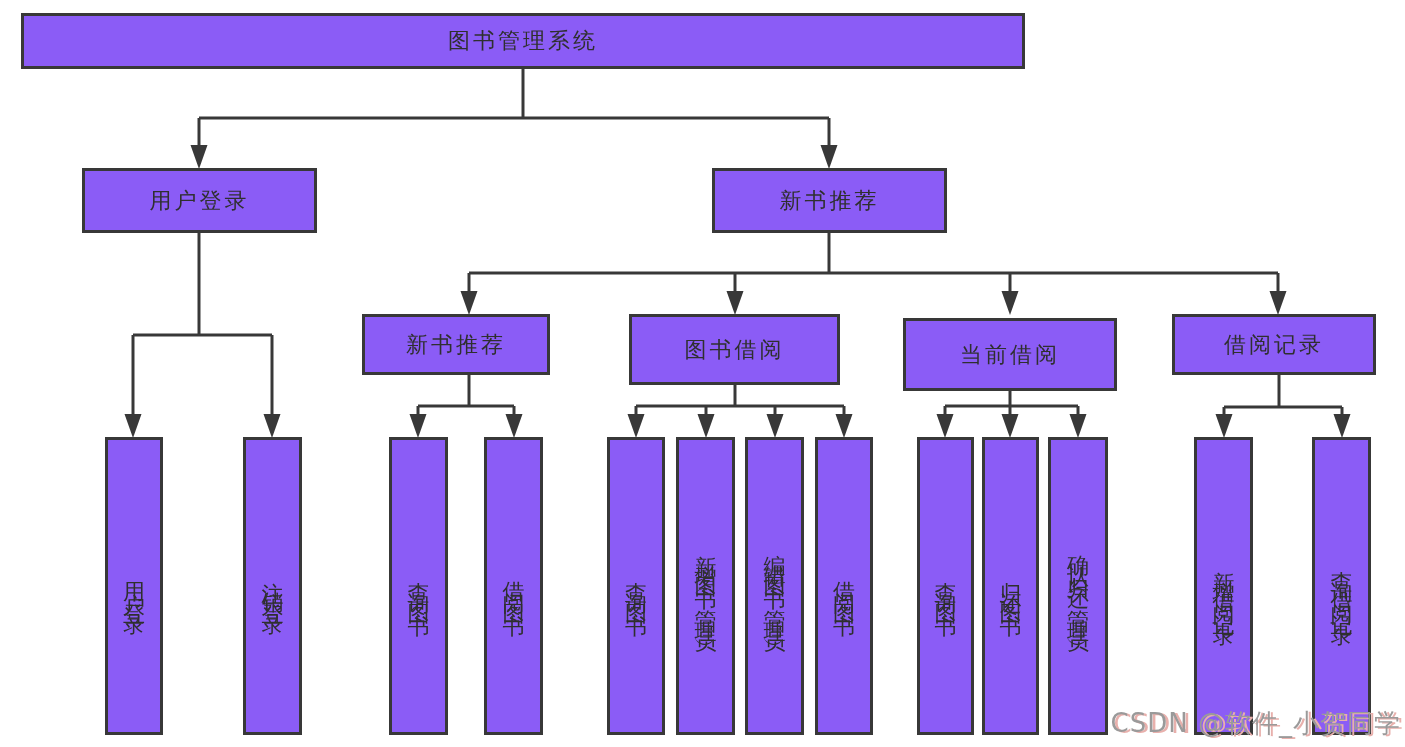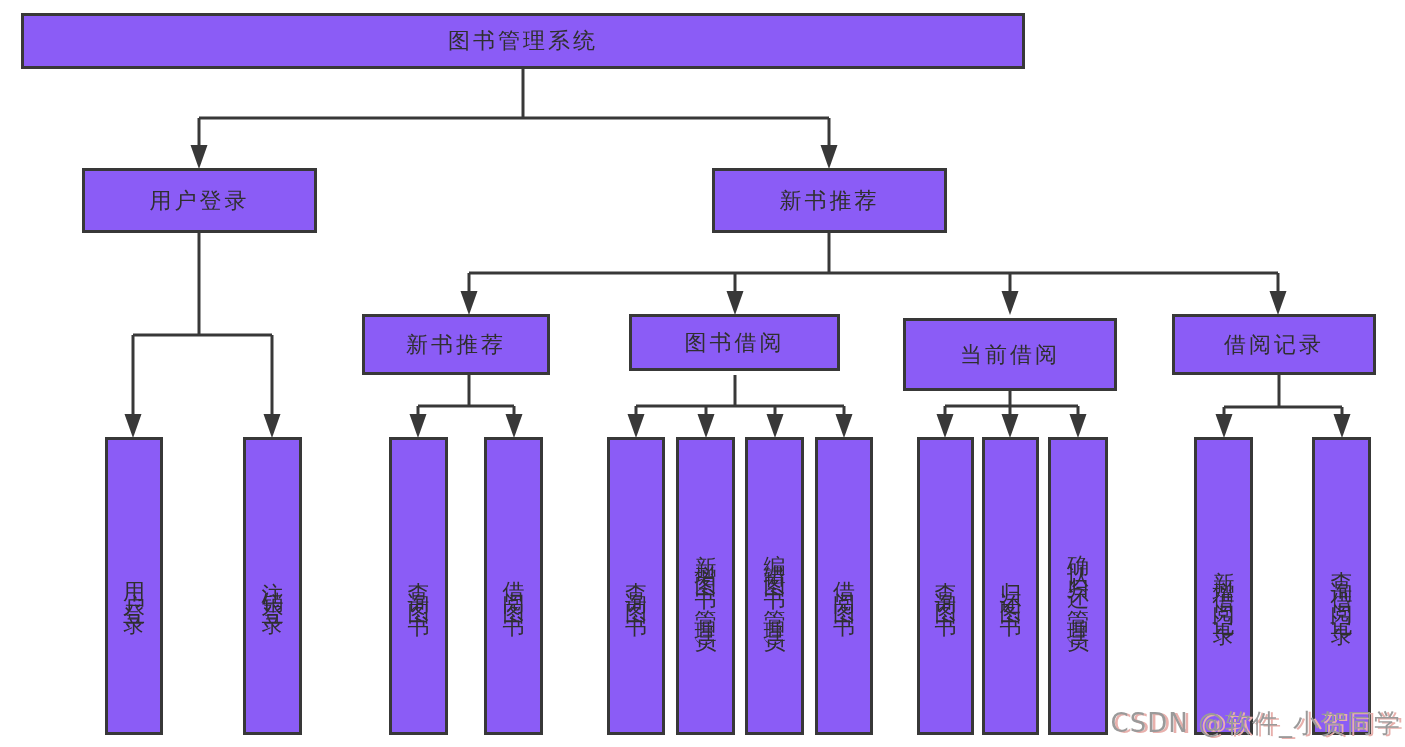--- a/index.html
+++ b/index.html
@@ -121,21 +121,21 @@
     </div>
     <div class="node h" style="left: 82px; top: 168px; width: 235px; height: 65px;">
       <span class="lbl">用户登录</span>
     </div>
     <div class="node h" style="left: 712px; top: 168px; width: 235px; height: 65px;">
       <span class="lbl">新书推荐</span>
     </div>
     <div class="node h" style="left: 362px; top: 314px; width: 188px; height: 61px;">
       <span class="lbl">新书推荐</span>
     </div>
-    <div class="node h" style="left: 629px; top: 314px; width: 211px; height: 57px;">
+    <div class="node h" style="left: 629px; top: 314px; width: 211px; height: 71px;">
       <span class="lbl">图书借阅</span>
     </div>
     <div class="node h" style="left: 903px; top: 318px; width: 214px; height: 73px;">
       <span class="lbl">当前借阅</span>
     </div>
     <div class="node h" style="left: 1172px; top: 314px; width: 204px; height: 61px;">
       <span class="lbl">借阅记录</span>
     </div>
     <div class="node v" style="left: 105px; top: 437px; width: 58px; height: 298px;">
       <span class="lbl">用户登录</span>

